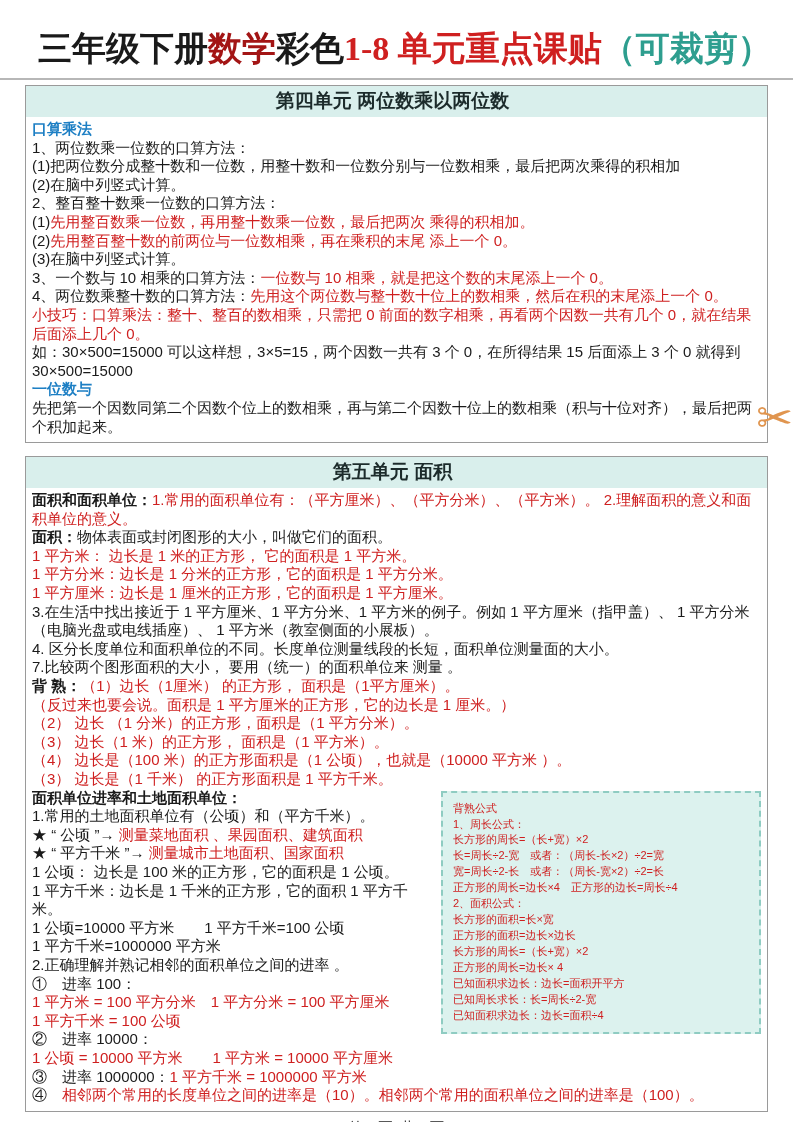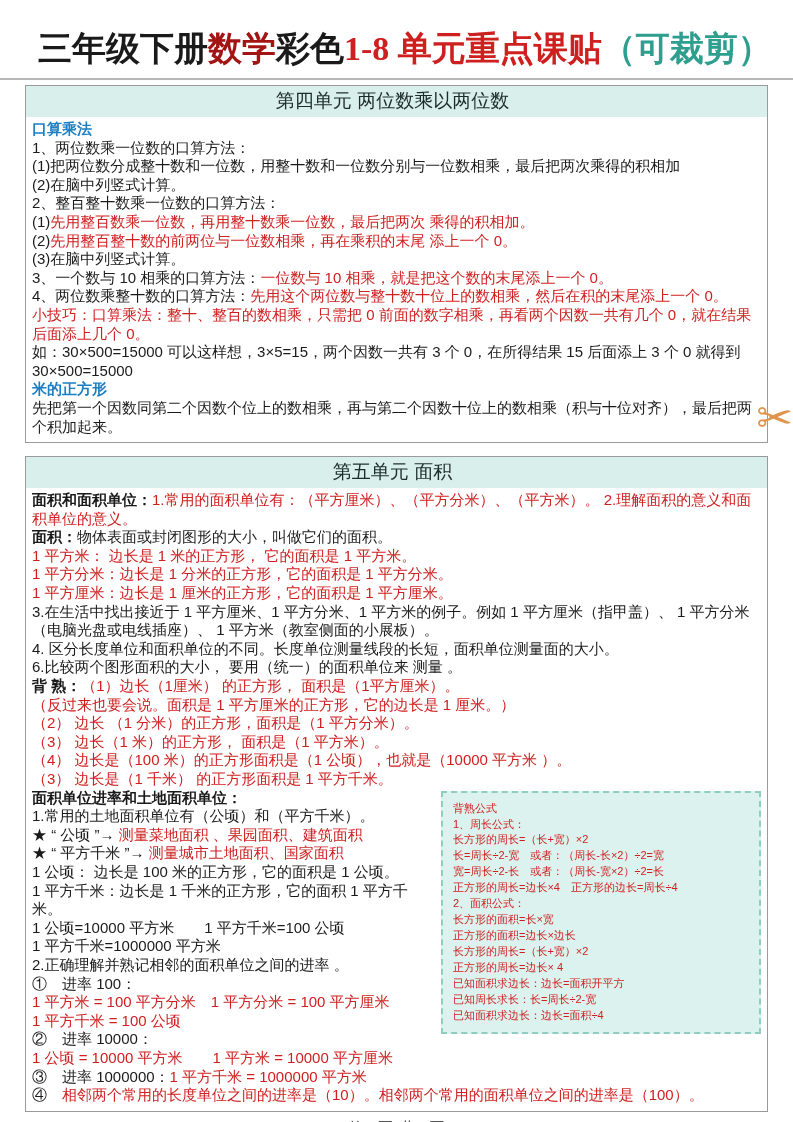--- a/index.html
+++ b/index.html
@@ -16,21 +16,21 @@
   .page-title {
     font-size:34px; font-weight:900; letter-spacing:0px; white-space:nowrap;
     font-family:"Liberation Serif", serif;
   }
   .page { padding:0 25px; }
   .sec {
     border:1px solid #9a9a9a; margin-top:5px; background:#fff;
   }
   .sec-header {
     background:var(--band, #d9efec);
-    text-align:center; font-weight:normal; font-size:19px; color:#1c2b2b;
+    text-align:center; font-weight:bold; font-size:19px; color:#1c2b2b;
     padding:2px 8px 3px 0;
   }
   .sec-body {
     padding:3px 6px 6px 6px;
     font-size:15px; line-height:1.24;
   }
   .tline { min-height:18px; }
   .tline.clear { clear:both; }
   .c-black { color:var(--ink, #1a1a1a); }
   .c-bold  { color:var(--ink, #1a1a1a); font-weight:bold; }
@@ -73,37 +73,37 @@
         <div class="tline"><span class="c-black">(1)把两位数分成整十数和一位数，用整十数和一位数分别与一位数相乘，最后把两次乘得的积相加</span></div>
         <div class="tline"><span class="c-black">(2)在脑中列竖式计算。</span></div>
         <div class="tline"><span class="c-black">2、整百整十数乘一位数的口算方法：</span></div>
         <div class="tline"><span class="c-black">(1)</span><span class="c-red">先用整百数乘一位数，再用整十数乘一位数，最后把两次 乘得的积相加。</span></div>
         <div class="tline"><span class="c-black">(2)</span><span class="c-red">先用整百整十数的前两位与一位数相乘，再在乘积的末尾 添上一个 0。</span></div>
         <div class="tline"><span class="c-black">(3)在脑中列竖式计算。</span></div>
         <div class="tline"><span class="c-black">3、一个数与 10 相乘的口算方法：</span><span class="c-red">一位数与 10 相乘，就是把这个数的末尾添上一个 0。</span></div>
         <div class="tline"><span class="c-black">4、两位数乘整十数的口算方法：</span><span class="c-red">先用这个两位数与整十数十位上的数相乘，然后在积的末尾添上一个 0。</span></div>
         <div class="tline"><span class="c-red">小技巧：口算乘法：整十、整百的数相乘，只需把 0 前面的数字相乘，再看两个因数一共有几个 0，就在结果后面添上几个 0。</span></div>
         <div class="tline"><span class="c-black">如：30×500=15000 可以这样想，3×5=15，两个因数一共有 3 个 0，在所得结果 15 后面添上 3 个 0 就得到 30×500=15000</span></div>
-        <div class="tline"><span class="c-blue">米的正方形</span></div>
+        <div class="tline"><span class="c-blue">一位数与</span></div>
         <div class="tline"><span class="c-black">先把第一个因数同第二个因数个位上的数相乘，再与第二个因数十位上的数相乘（积与十位对齐），最后把两个积加起来。</span></div>
       </div>
   </div>
 
   <div class="sec" style="margin-top:13px;">
     <div class="sec-header">第五单元 面积</div>
     <div class="sec-body">
       <div>
           <div class="tline"><span class="c-bold">面积和面积单位：</span><span class="c-red">1.常用的面积单位有：（平方厘米）、（平方分米）、（平方米）。 2.理解面积的意义和面积单位的意义。</span></div>
           <div class="tline"><span class="c-bold">面积：</span><span class="c-black">物体表面或封闭图形的大小，叫做它们的面积。</span></div>
           <div class="tline"><span class="c-red">1 平方米： 边长是 1 米的正方形， 它的面积是 1 平方米。</span></div>
           <div class="tline"><span class="c-red">1 平方分米：边长是 1 分米的正方形，它的面积是 1 平方分米。</span></div>
           <div class="tline"><span class="c-red">1 平方厘米：边长是 1 厘米的正方形，它的面积是 1 平方厘米。</span></div>
           <div class="tline"><span class="c-black">3.在生活中找出接近于 1 平方厘米、1 平方分米、1 平方米的例子。例如 1 平方厘米（指甲盖）、 1 平方分米（电脑光盘或电线插座）、 1 平方米（教室侧面的小展板）。</span></div>
           <div class="tline"><span class="c-black">4. 区分长度单位和面积单位的不同。长度单位测量线段的长短，面积单位测量面的大小。</span></div>
-          <div class="tline"><span class="c-black">6.比较两个图形面积的大小， 要用（统一）的面积单位来 测量 。</span></div>
+          <div class="tline"><span class="c-black">7.比较两个图形面积的大小， 要用（统一）的面积单位来 测量 。</span></div>
           <div class="tline"><span class="c-bold">背 熟：</span><span class="c-red">（1）边长（1厘米） 的正方形， 面积是（1平方厘米）。</span></div>
           <div class="tline"><span class="c-red">（反过来也要会说。面积是 1 平方厘米的正方形，它的边长是 1 厘米。）</span></div>
           <div class="tline"><span class="c-red">（2） 边长 （1 分米）的正方形，面积是（1 平方分米）。</span></div>
           <div class="tline"><span class="c-red">（3） 边长（1 米）的正方形， 面积是（1 平方米）。</span></div>
           <div class="tline"><span class="c-red">（4） 边长是（100  米）的正方形面积是（1 公顷），也就是（10000 平方米 ）。</span></div>
           <div class="tline"><span class="c-red">（3） 边长是（1 千米） 的正方形面积是 1 平方千米。</span></div>
         </div>
       <div>
         <div class="formula-box">
             <div>背熟公式</div>

